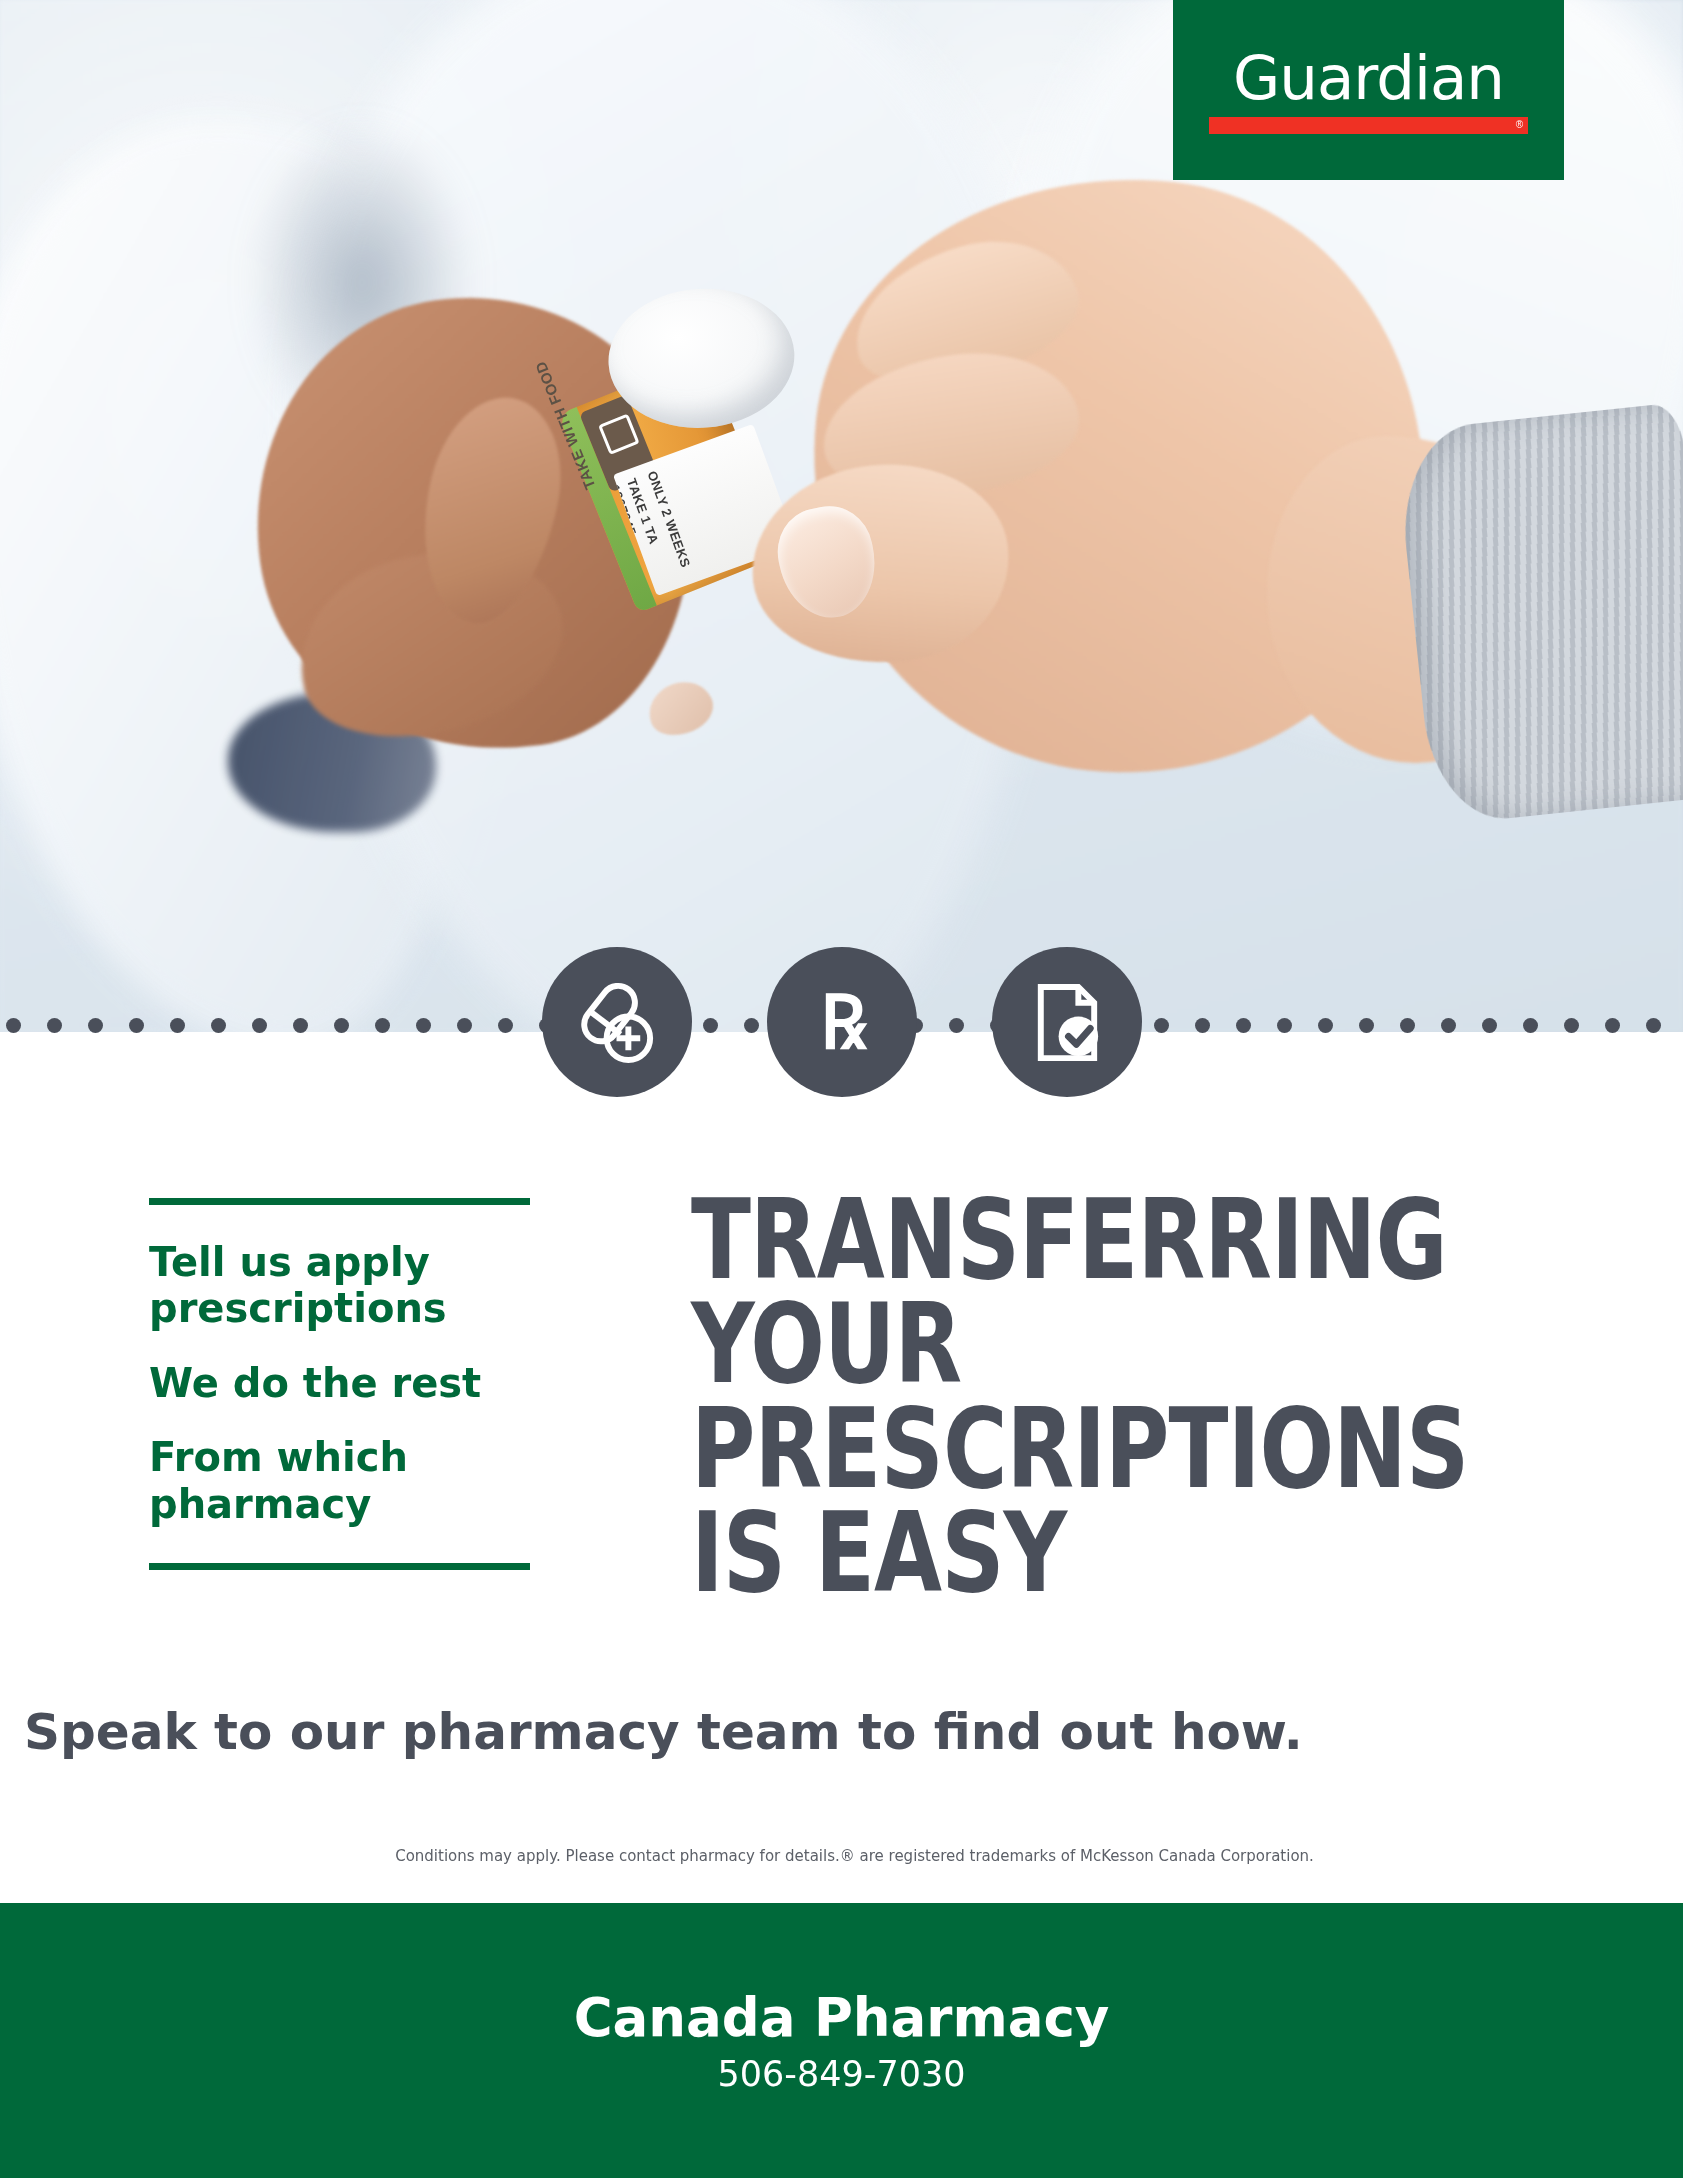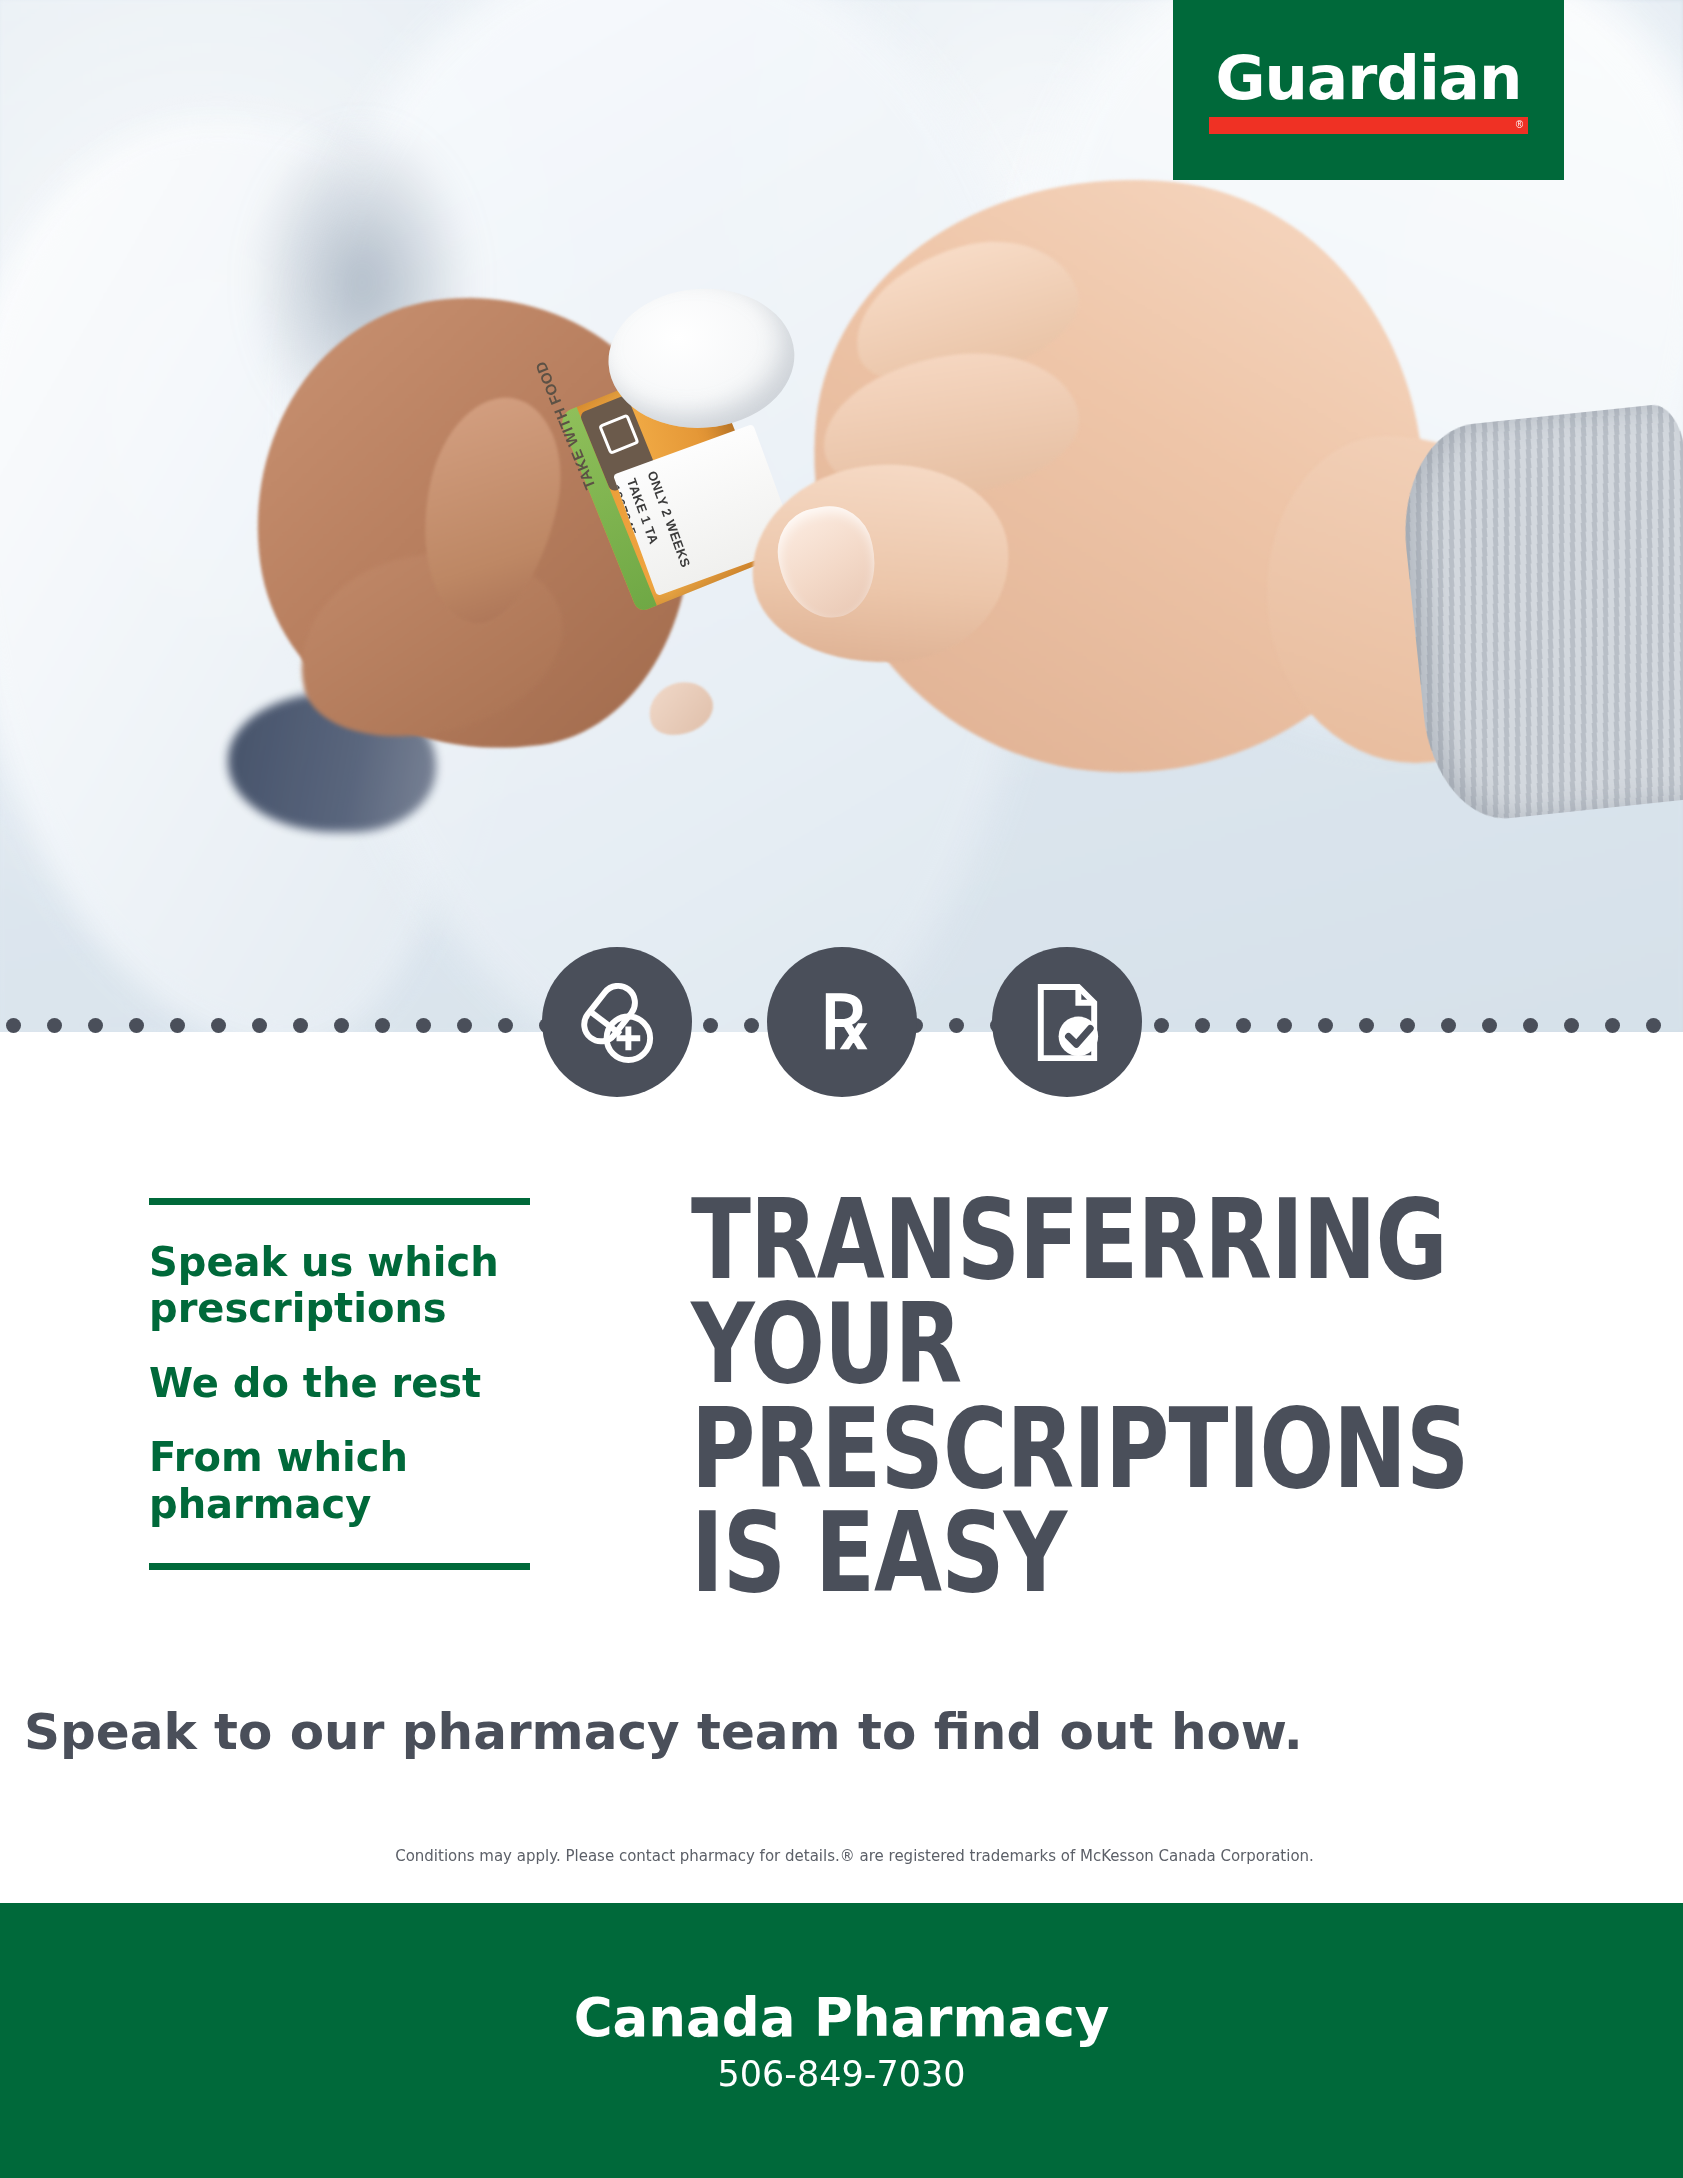--- a/index.html
+++ b/index.html
@@ -213,21 +213,21 @@
     font-family:"Liberation Serif", serif; letter-spacing:-3px;
   }
 
   
   .logo {
     position:absolute; left:1173px; top:0; width:391px; height:180px;
     background:#00693a;
     display:flex; flex-direction:column; justify-content:center; align-items:center;
   }
   .logo-word {
-    color:#ffffff; font-size:61px; font-weight:700; line-height:1;
+    color:#ffffff; font-size:61px; font-weight:400; line-height:1;
     letter-spacing:-1px; font-family:"DejaVu Sans", sans-serif;
     margin-top:0;
   }
   .logo-bar {
     position:relative; margin-top:9px; width:319px; height:17px; background:#ef3124;
   }
   .logo-reg {
     position:absolute; right:5px; top:50%; transform:translateY(-50%);
     color:#ffffff; font-size:10px; line-height:1;
   }
@@ -399,21 +399,21 @@
         <circle cx="56" cy="58" r="20" fill="#ffffff"></circle>
         <path d="M46 58 L54 66 L68 50" fill="none" stroke="#4a4f5a" stroke-width="7" stroke-linecap="round" stroke-linejoin="round"></path>
       </svg>
     </div>
   </div>
 
   <div class="content">
 
     <div class="steps">
       <div class="rule top"></div>
-      <div class="step">Speak us which prescriptions</div>
+      <div class="step">Tell us apply prescriptions</div>
       <div class="step">We do the rest</div>
       <div class="step">From which pharmacy</div>
       <div class="rule bottom"></div>
     </div>
 
     <div class="headline">
       <div>TRANSFERRING</div>
       <div>YOUR</div>
       <div>PRESCRIPTIONS</div>
       <div>IS EASY</div>

